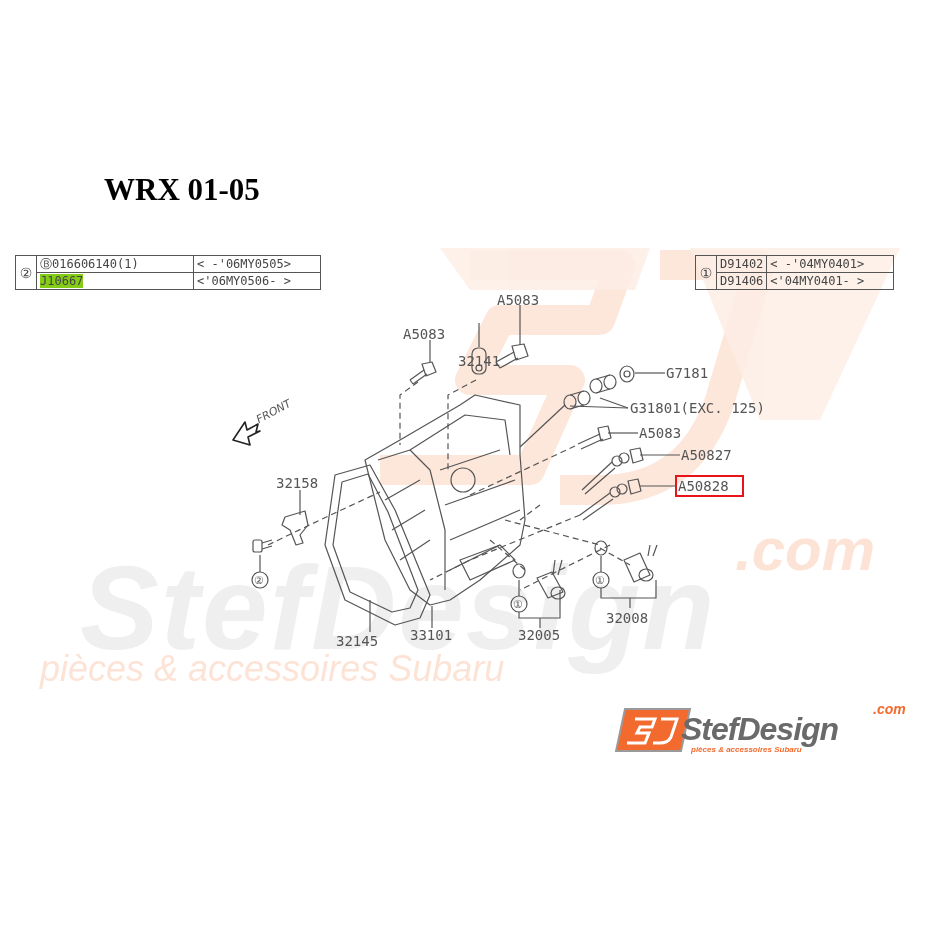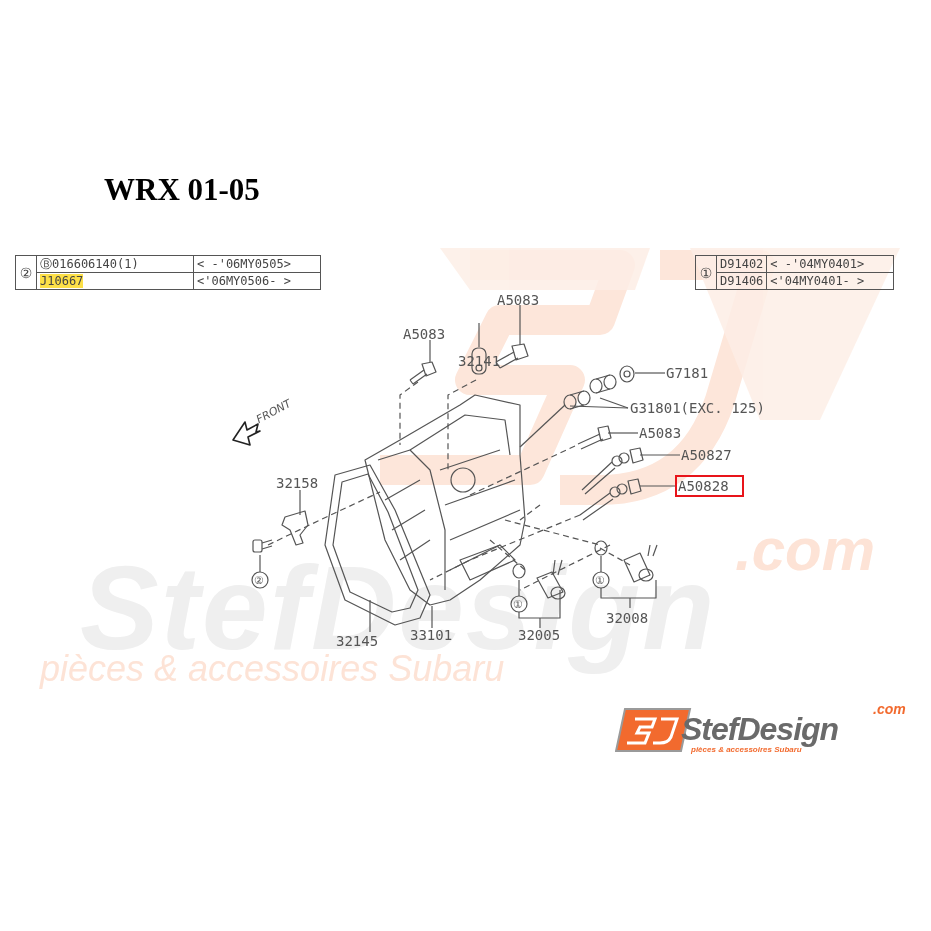--- a/index.html
+++ b/index.html
@@ -3,21 +3,21 @@
 <meta charset="utf-8">
 <style>
   html, body { margin:0; padding:0; background:#ffffff; }
   body { width:931px; height:931px; position:relative; overflow:hidden; font-family:"DejaVu Sans", sans-serif; }
   .abs { position:absolute; }
   .title { left:104px; top:172px; font-family:Liberation Serif, serif; font-weight:bold; font-size:31px; color:#000; letter-spacing:0px; }
   .lbl { font-family:"DejaVu Sans Mono", monospace; font-size:14px; color:#555; white-space:nowrap; line-height:13px; }
   table.ref { border-collapse:collapse; font-family:"DejaVu Sans Mono", monospace; font-size:12px; color:#444; }
   table.ref td { border:1px solid #555; padding:0 3px; height:16px; line-height:16px; white-space:nowrap; }
   table.ref td.num { width:14px; text-align:center; font-size:14px; }
-  .hl { background:#fde047; }
+  .hl { background:#84cc16; }
   .redbox { border:2px solid #e8141a; box-sizing:border-box; }
   .wm-text { font-family:"Liberation Sans", sans-serif; font-style:italic; white-space:nowrap; }
   svg { position:absolute; left:0; top:0; }
 </style>
 </head>
 <body>
 
 <svg width="931" height="931">
 
   <g fill="none" stroke="#fde6da" stroke-width="30" stroke-linejoin="round">

